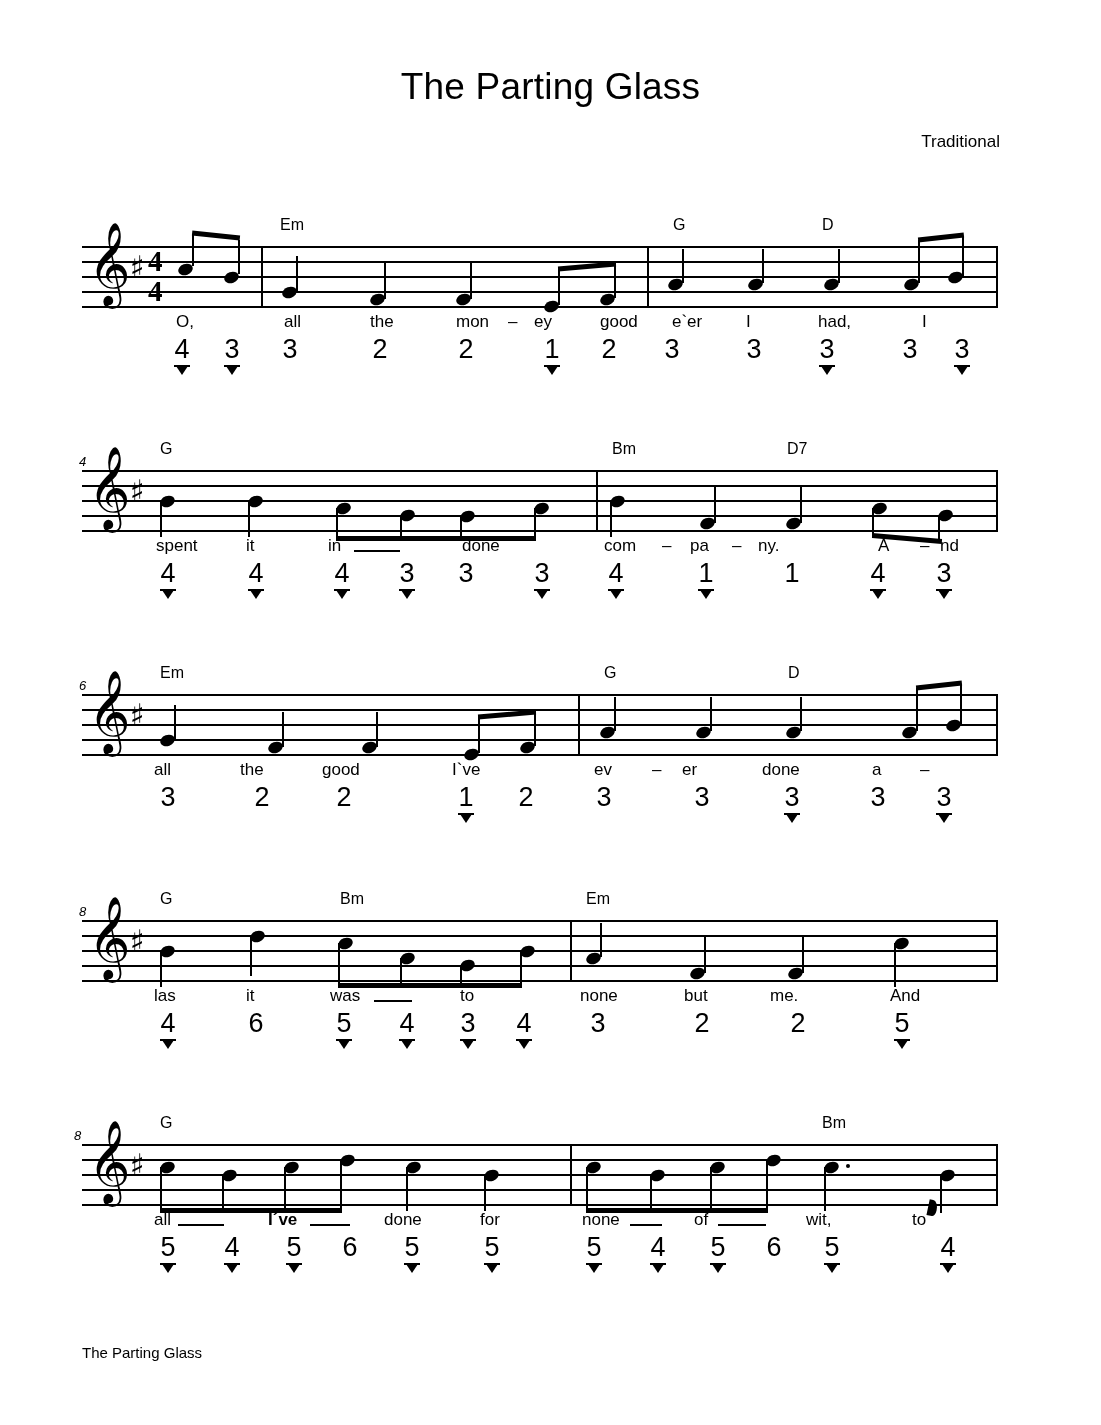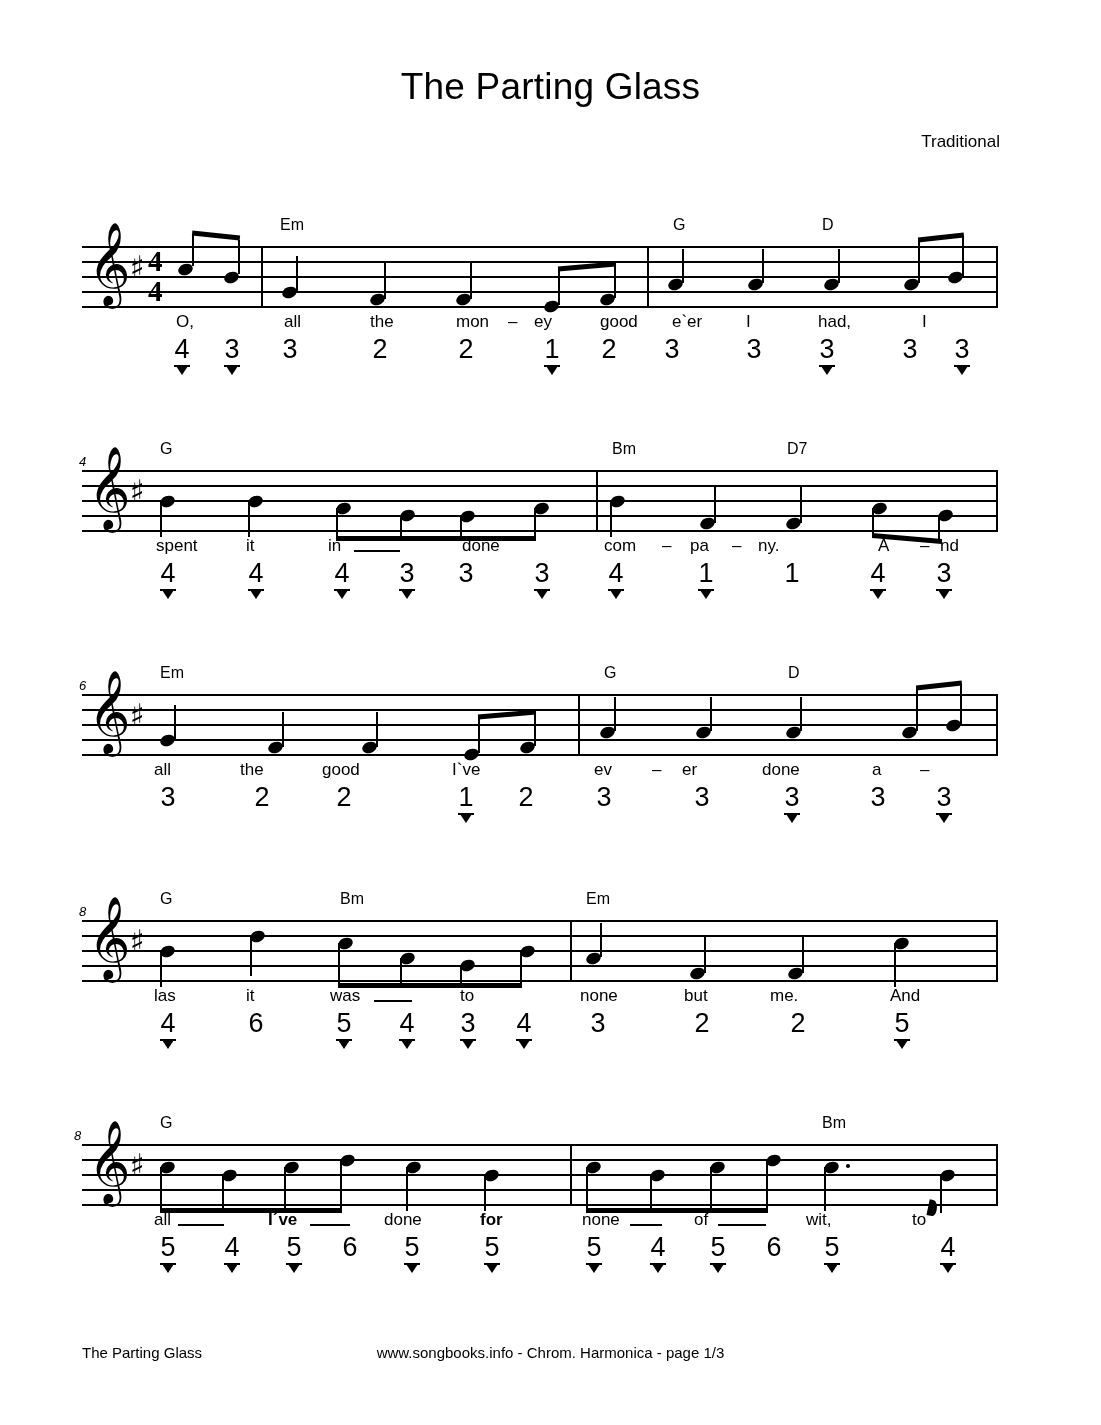--- a/index.html
+++ b/index.html
@@ -569,21 +569,21 @@
     <div class="note" style="left:858px; top:26px;"></div>
     <div class="stem" style="left:858px; top:31px; height:38px;"></div>
     <div class="flag" style="left:846px; top:56px; transform:rotate(12deg);"></div>
 
     <div class="lyrics" style="top:66px;">
       <span class="lyric" style="left:72px;">all</span>
       <span class="ext" style="left:96px; top:14px; width:46px;"></span>
       <span class="lyric" style="left:186px;font-weight:bold;">I´ve</span>
       <span class="ext" style="left:228px; top:14px; width:40px;"></span>
       <span class="lyric" style="left:302px;">done</span>
-      <span class="lyric" style="left:398px;font-weight:bold;">for</span>
+      <span class="lyric" style="left:398px;">for</span>
       <span class="lyric" style="left:500px;">none</span>
       <span class="ext" style="left:548px; top:14px; width:32px;"></span>
       <span class="lyric" style="left:612px;">of</span>
       <span class="ext" style="left:636px; top:14px; width:48px;"></span>
       <span class="lyric" style="left:724px;">wit,</span>
       <span class="lyric" style="left:830px;">to</span>
     </div>
 
     <div class="tabs" style="top:88px;">
       <div class="tab under" style="left:86px;"><span class="num">5</span><span class="arrow"></span></div>
@@ -595,15 +595,14 @@
       <div class="tab under" style="left:512px;"><span class="num">5</span><span class="arrow"></span></div>
       <div class="tab under" style="left:576px;"><span class="num">4</span><span class="arrow"></span></div>
       <div class="tab under" style="left:636px;"><span class="num">5</span><span class="arrow"></span></div>
       <div class="tab" style="left:692px;"><span class="num">6</span></div>
       <div class="tab under" style="left:750px;"><span class="num">5</span><span class="arrow"></span></div>
       <div class="tab under" style="left:866px;"><span class="num">4</span><span class="arrow"></span></div>
     </div>
   </div>
 
   <div class="footer-left">The Parting Glass</div>
-  <div class="footer-right">www.songbooks.info - Chrom. Harmonica - page 1/3</div>
 
 </div>
 
 </body></html>

